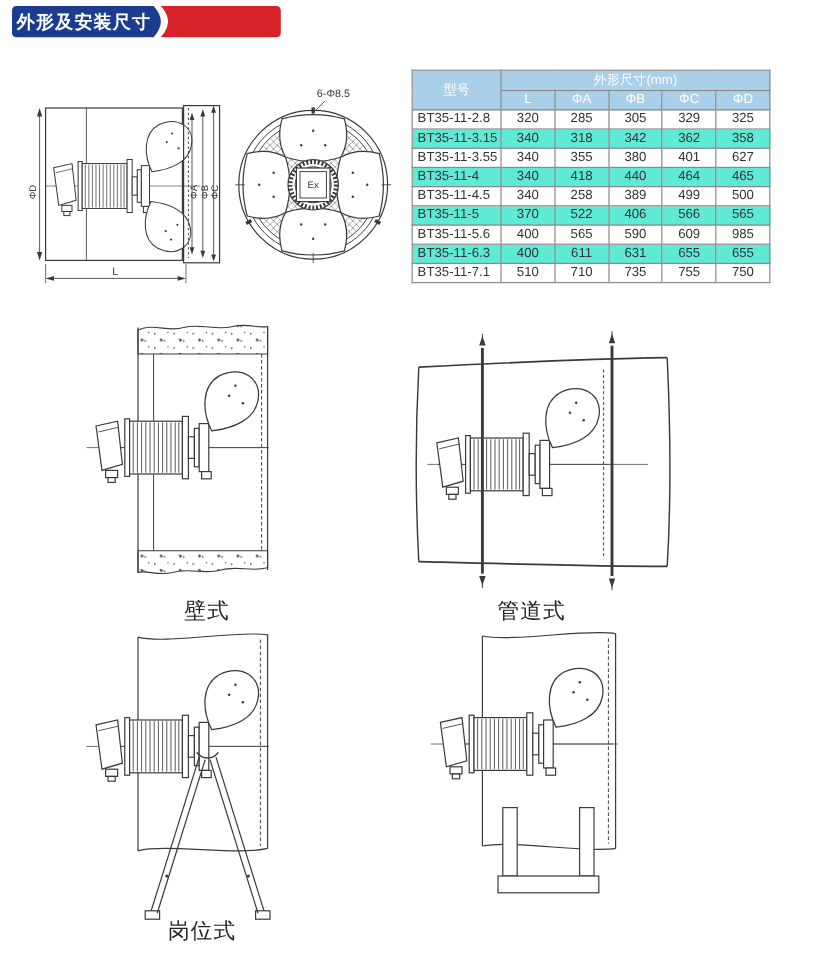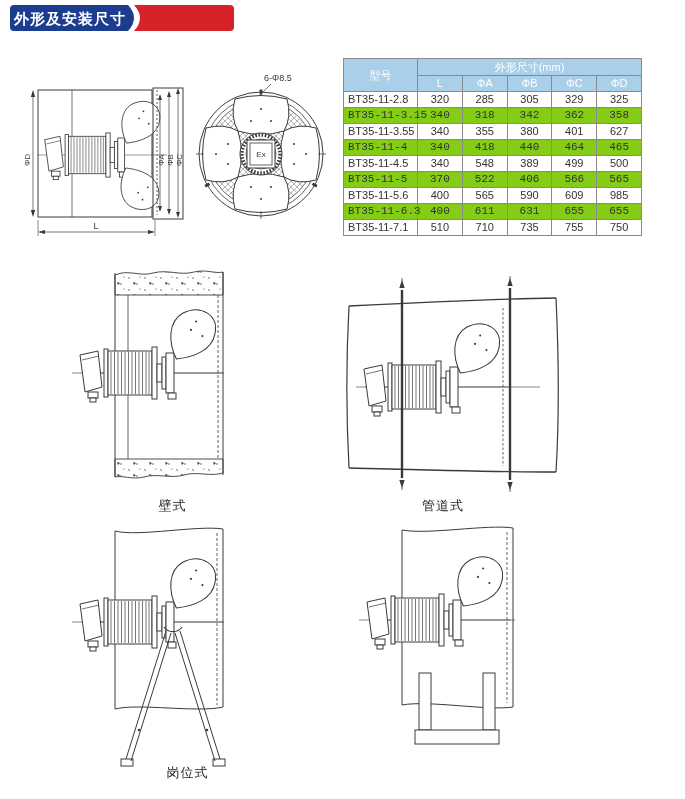--- a/index.html
+++ b/index.html
@@ -20,30 +20,30 @@
     border-collapse:collapse;table-layout:fixed;
     font-size:11px;color:#333;background:#fff;
   }
   table.dim-table th,table.dim-table td{
     border:1px solid #8a8a8a;text-align:center;padding:0;
     height:15px;line-height:15px;font-weight:normal;white-space:nowrap;
   }
   table.dim-table thead th{background:#a9cfe9;color:#fff;font-size:11px;}
   table.dim-table thead tr:first-child th{height:16px;line-height:16px;}
   table.dim-table td.model{text-align:left;padding-left:4px;}
-  table.dim-table tr.alt td{background:#84cc16;font-family:Liberation Mono, monospace;}
+  table.dim-table tr.alt td{background:#5eead4;}
 
   
   .fig-label{
-    position:absolute;text-align:center;font-size:13px;color:#222;
+    position:absolute;text-align:center;font-size:18px;color:#222;
     letter-spacing:1px;
   }
   .lbl-wall{left:120px;top:497px;width:105px;}
   .lbl-duct{left:388px;top:497px;width:110px;}
-  .lbl-tripod{left:135px;top:764px;width:105px;font-family:Liberation Serif, serif;}
+  .lbl-tripod{left:116px;top:764px;width:105px;font-family:Liberation Serif, serif;}
   .lbl-fixed{left:405px;top:808px;width:110px;}
 
   .dim-text{font-size:8px;fill:#3a3a3a;}
 </style>
 </head>
 <body>
 
 <svg width="0" height="0" style="position:absolute" aria-hidden="true">
   <defs>
     <g id="blade">
@@ -233,21 +233,21 @@
         <td class="model">BT35-11-4</td>
         <td>340</td>
         <td>418</td>
         <td>440</td>
         <td>464</td>
         <td>465</td>
       </tr>
       <tr>
         <td class="model">BT35-11-4.5</td>
         <td>340</td>
-        <td>548</td>
+        <td>258</td>
         <td>389</td>
         <td>499</td>
         <td>500</td>
       </tr>
       <tr class="alt">
         <td class="model">BT35-11-5</td>
         <td>370</td>
         <td>522</td>
         <td>406</td>
         <td>566</td>

